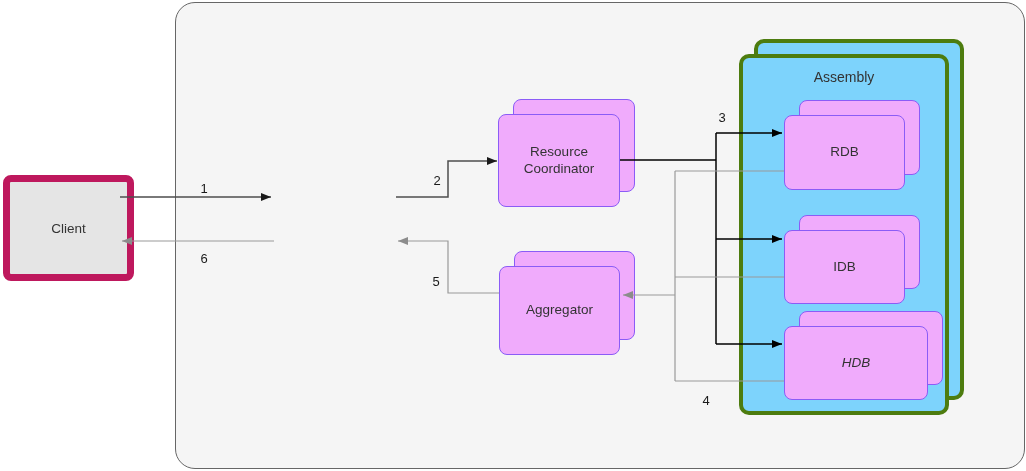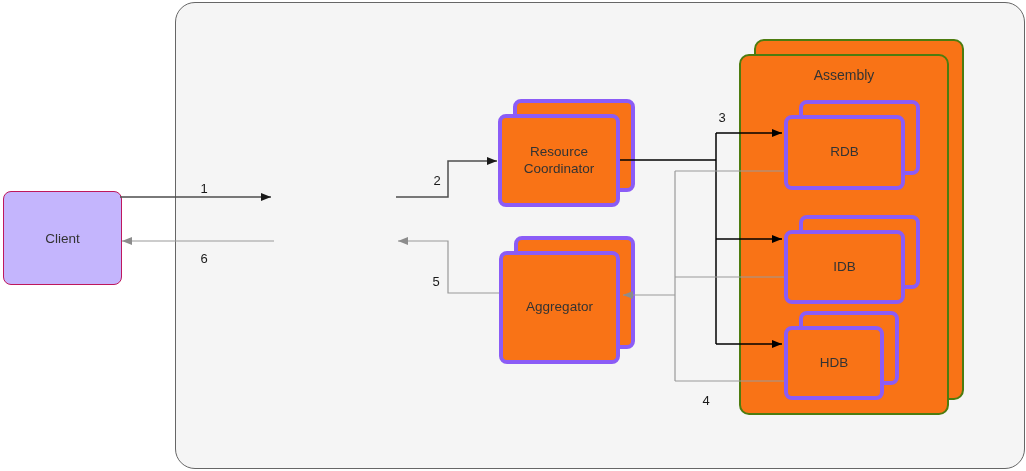--- a/index.html
+++ b/index.html
@@ -15,50 +15,50 @@
     position: absolute;
     left: 175px; top: 2px;
     width: 848px; height: 465px;
     background: #F5F5F5;
     border: 1px solid #666666;
     border-radius: 20px;
     z-index: 1;
   }
   .node-client {
     position: absolute;
-    left: 3px; top: 191px;
+    left: 3px; top: 175px;
     width: 117px; height: 92px;
-    background: #c4b5fd;
-    border: 1px solid #be185d;
+    background: #e5e5e5;
+    border: 7px solid #be185d;
     border-radius: 8px;
     display: flex; align-items: center; justify-content: center;
     z-index: 3;
     font-size: 13.5px; color: #333333;
   }
   .stack { position: absolute; z-index: 3; }
   .stack .layer {
     position: absolute;
     width: 100%; height: 100%;
     border-radius: 8px;
     box-sizing: border-box;
-    background: #f97316;
-    border: 4px solid #8b5cf6;
+    background: #f0abfc;
+    border: 1px solid #8b5cf6;
   }
   .stack .back  { left: 15px; top: -15px; }
   .stack .front {
     left: 0; top: 0;
     display: flex; align-items: center; justify-content: center;
     text-align: center;
     font-size: 13.5px; color: #333333; line-height: 1.25;
   }
   .stack .front .lbl { max-width: 92px; }
   .assembly-stack { z-index: 2; }
   .assembly-stack .layer {
-    background: #f97316;
-    border: 2px solid #4d7c0f;
+    background: #7dd3fc;
+    border: 4px solid #4d7c0f;
     border-radius: 10px;
     justify-content: center;
   }
   .assembly-stack .front {
     align-items: flex-start;
     padding-top: 11px;
     font-size: 14px;
   }
   .assembly-stack .front .lbl { max-width: 160px; }
   .flow-svg {
@@ -95,42 +95,42 @@
   </div>
 
 
   <div class="stack" style="left:498px; top:114px; width:122px; height:93px;">
     <div class="layer back"></div>
     <div class="layer front">
       <span class="lbl">Resource Coordinator</span>
     </div>
   </div>
 
-  <div class="stack" style="left:499px; top:251px; width:121px; height:113px;">
+  <div class="stack" style="left:499px; top:266px; width:121px; height:89px;">
     <div class="layer back"></div>
     <div class="layer front">
       <span class="lbl">Aggregator</span>
     </div>
   </div>
 
   <div class="stack" style="left:784px; top:115px; width:121px; height:75px;">
     <div class="layer back"></div>
     <div class="layer front">
       <span class="lbl">RDB</span>
     </div>
   </div>
 
   <div class="stack" style="left:784px; top:221px; width:121px; height:74px;margin-top:9px;">
     <div class="layer back"></div>
     <div class="layer front">
       <span class="lbl">IDB</span>
     </div>
   </div>
 
-  <div class="stack" style="left:784px; top:326px; width:100px; height:74px;">
+  <div class="stack" style="left:784px; top:326px; width:144px; height:74px;font-style:italic;">
     <div class="layer back"></div>
     <div class="layer front">
       <span class="lbl">HDB</span>
     </div>
   </div>
 
   <svg class="flow-svg" viewBox="0 0 1026 471">
     <defs>
       <marker id="ah-dark" markerUnits="userSpaceOnUse" markerWidth="12" markerHeight="9" refX="11" refY="4.5" orient="auto">
         <path d="M1,0.5 L11,4.5 L1,8.5 Z" fill="#1a1a1a"></path>

